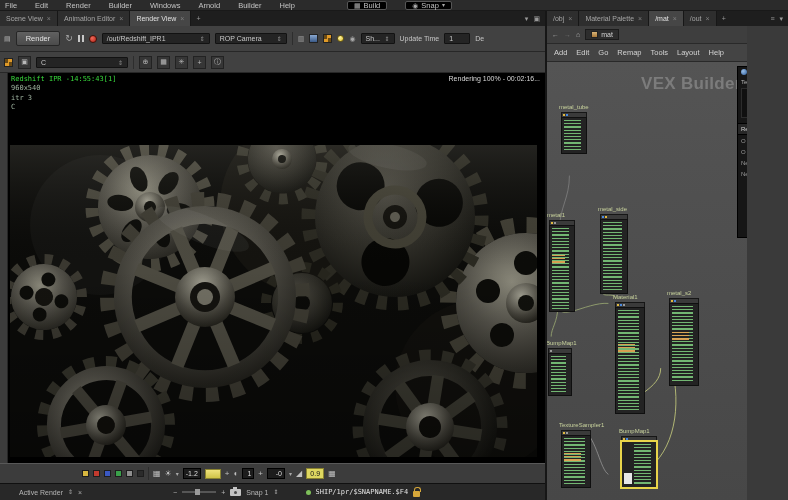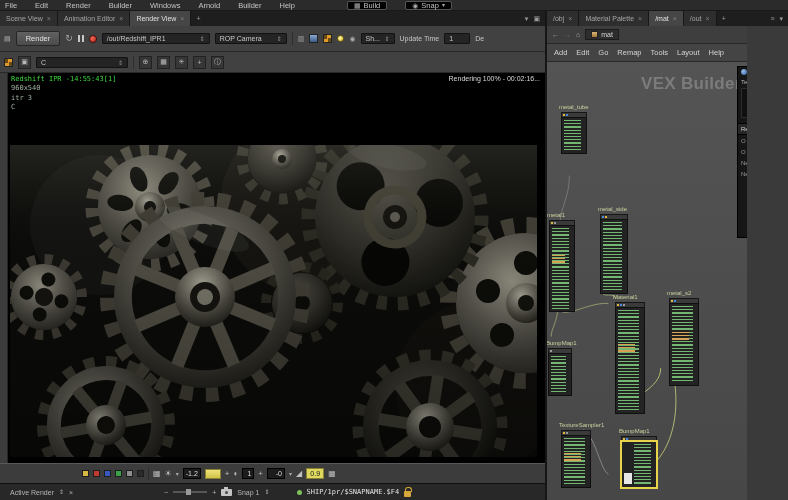--- a/index.html
+++ b/index.html
@@ -48,21 +48,21 @@
 .rstatus{position:absolute;right:5px;top:2px;color:#d8d8d8;font-size:7px}
 .rimg{position:absolute;left:2px;top:72px;width:527px;height:312px;display:block}
 
 .adjustbar{position:absolute;left:0;top:437px;width:100%;height:20px;background:#3c3c3c;border-top:1px solid #585858;display:flex;align-items:center;gap:4px;padding:0 4px}
 .sw{width:7px;height:7px;display:block;border:1px solid #1d1d1d}
 .val{background:#1c1c1c;border:1px solid #000;color:#dedede;font-size:7px;padding:1px 2px;min-width:18px;text-align:right}
 .val.hl{background:#ded760;color:#151515;border-color:#8a8330;text-align:center}
 .ychip{width:16px;height:10px;background:linear-gradient(#efe27c,#cfc348);border:1px solid #8a8330}
 .aicon{color:#c0c0c0;font-size:8px}
 
-.statusbar{position:absolute;left:0;top:457px;width:100%;height:17px;background:#282828;border-top:1px solid #101010;display:flex;align-items:center;gap:5px;padding:0 10px;font-size:7px;color:#b5b5b5}
+.statusbar{position:absolute;left:0;top:457px;width:100%;height:17px;background:#282828;border-top:1px solid #101010;display:flex;align-items:center;gap:5px;padding:0 19px;font-size:7px;color:#b5b5b5}
 .track{width:34px;height:2px;background:#565656;position:relative}
 .thumb{position:absolute;left:13px;top:-2px;width:5px;height:6px;background:#9a9a9a}
 .cam{width:11px;height:7px;background:#c4c4c4;border-radius:1px;position:relative}
 .cam::before{content:"";position:absolute;top:-2px;left:3px;width:4px;height:2px;background:#c4c4c4}
 .cam::after{content:"";position:absolute;left:4px;top:2px;width:3px;height:3px;border-radius:50%;background:#4a4a4a}
 .lock{width:7px;height:6px;background:#d6a73a;border-radius:1px;position:relative;margin-top:3px}
 .lock::before{content:"";position:absolute;top:-4px;left:1px;width:5px;height:4px;border:1px solid #d6a73a;border-bottom:none;border-radius:3px 3px 0 0}
 .gdot{width:5px;height:5px;border-radius:50%;background:#7ec05a}
 .pathtxt{font-family:"DejaVu Sans Mono","Liberation Mono",monospace;color:#e2e2e2}
 

